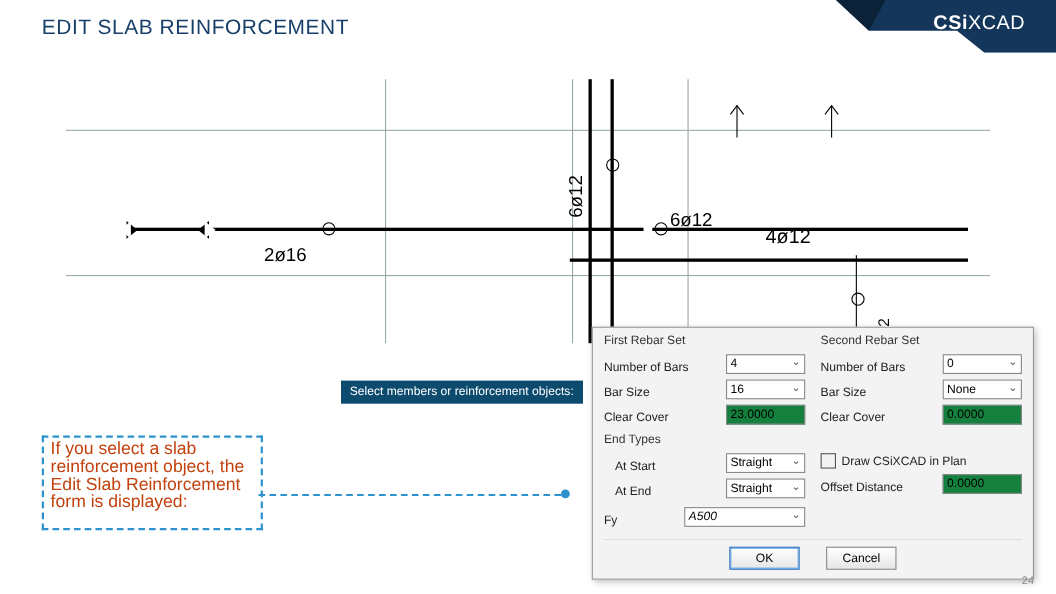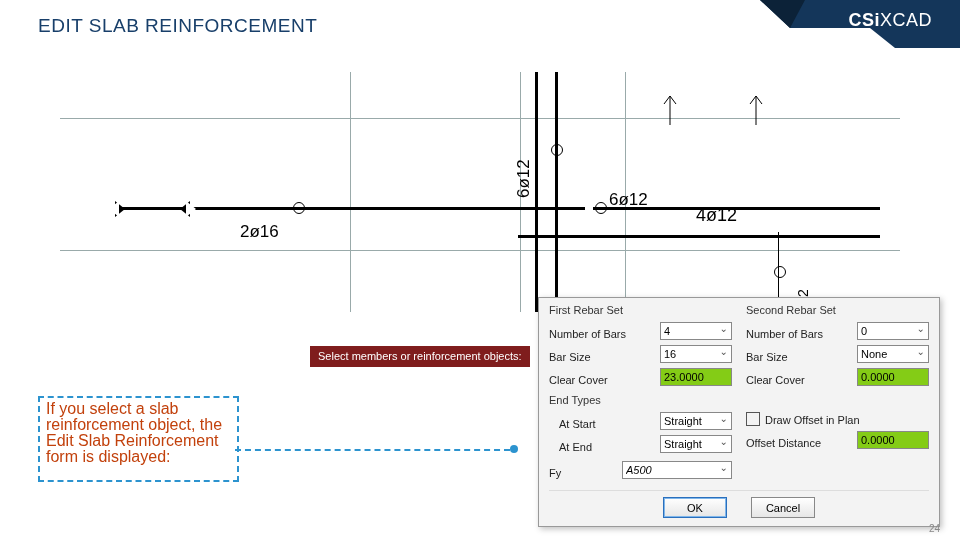--- a/index.html
+++ b/index.html
@@ -10,34 +10,34 @@
 .brand-x{color:#fff;font-weight:300}
 .drawing{position:absolute;left:60px;top:72px;width:840px;height:240px}
 .de{position:absolute;background:#000}
 .thin{height:1px}
 .thinv{width:1px}
 .thick{height:3px}
 .thickv{width:3px}
 .gray{background:#9aa}
 .lbl{position:absolute;font-family:Arial;font-size:17px;color:#000}
 .vert-lbl{transform:rotate(-90deg);transform-origin:left top}
-.prompt-bar{position:absolute;left:310px;top:346px;height:19px;padding:1px 8px;background:#7f1d1d;color:#fff;font-size:11px;line-height:19px}
+.prompt-bar{position:absolute;left:310px;top:346px;height:19px;padding:1px 8px;background:#0c4a6e;color:#fff;font-size:11px;line-height:19px}
 .callout{position:absolute;left:38px;top:396px;width:185px;height:76px;border:2px dashed #2c93cf;padding:3px 6px;font-size:16px;line-height:16px;color:#c2410c}
 .callout-line{position:absolute;left:235px;top:449px;width:275px;height:0;border-top:2px dashed #2c93cf}
 .callout-dot{position:absolute;left:510px;top:445px;width:8px;height:8px;border-radius:50%;background:#2c93cf}
 .dialog{position:absolute;right:20px;top:297px;width:400px;background:#f3f3f3;border:1px solid #999;box-shadow:2px 2px 6px rgba(0,0,0,.25);font-size:11px;color:#222}
 .dlg-title{height:20px;background:#fff;border-bottom:1px solid #ccc;padding:2px 6px;display:flex;align-items:center;gap:6px}
 .dlg-title .ico{width:12px;height:12px;border:1px solid #357;background:linear-gradient(#cde,#8ac)}
 .dlg-close{margin-left:auto;font-size:14px;line-height:12px;cursor:default}
 .dlg-body{padding:6px 10px 8px;display:flex;gap:14px}
 .col{flex:1}
 .group-title{font-size:11px;color:#333;margin-bottom:4px}
 .fr{display:flex;align-items:flex-end;margin:3px 0;min-height:20px}
 .fr label{flex:1;font-size:11px}
-.inp,.sel{width:72px;height:18px;border:1px solid #888;background:#84cc16;font-size:11px;padding:0 3px;box-sizing:border-box}
+.inp,.sel{width:72px;height:18px;border:1px solid #888;background:#15803d;font-size:11px;padding:0 3px;box-sizing:border-box}
 .sel{appearance:none;-webkit-appearance:none;background:#fff}
 .selwrap{position:relative;width:72px}
 .selwrap:after{content:"⌄";position:absolute;right:4px;top:1px;font-size:10px;color:#555;pointer-events:none}
 .chk{width:12px;height:12px;border:1px solid #555;margin-right:5px;display:inline-block;vertical-align:middle}
 .btnrow{display:flex;justify-content:center;gap:24px;padding:6px 0 8px;border-top:1px solid #ddd;margin:0 10px}
 .btn{min-width:64px;height:21px;border:1px solid #888;font-size:11px;background:linear-gradient(#fff,#e6e6e6);cursor:default}
 .btn.primary{border:1px solid #2a6fbd;box-shadow:0 0 0 1px #7fb6ea inset}
 .pagenum{position:absolute;right:20px;bottom:6px;font-size:10px;color:#888}
 </style>
 </head>
@@ -143,21 +143,21 @@
       <div class="fr">
         <label>Bar Size</label>
         <div class="selwrap"><input class="sel" value="None" style=""></div>
       </div>
       <div class="fr">
         <label>Clear Cover</label>
         <input class="inp" value="0.0000" style="">
       </div>
       <div class="fr" style="margin-top:20px">
         <span class="chk"></span>
-        <label style="flex:none">Draw Offset in Plan</label>
+        <label style="flex:none">Draw CSiXCAD in Plan</label>
       </div>
       <div class="fr">
         <label>Offset Distance</label>
         <input class="inp" value="0.0000" style="">
       </div>
     </div>
   </div>
   <div class="btnrow">
     <button class="btn primary">OK</button>
     <button class="btn">Cancel</button>

